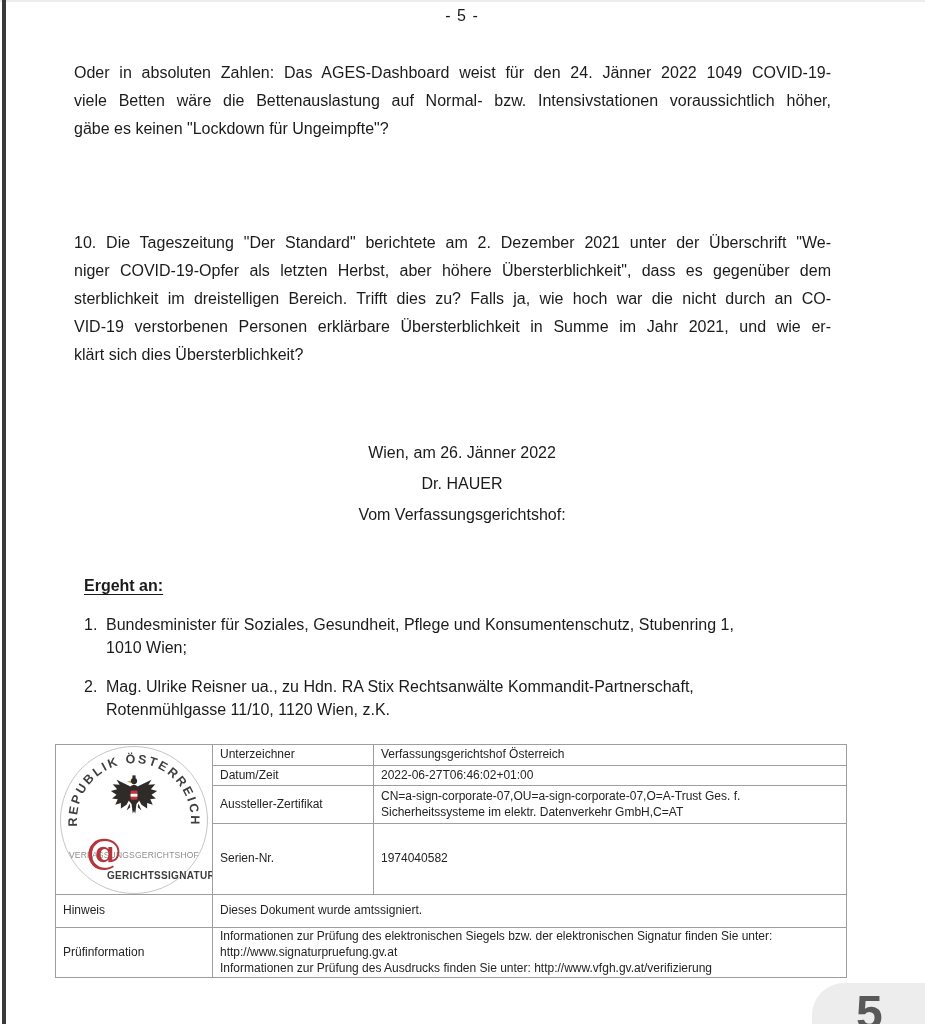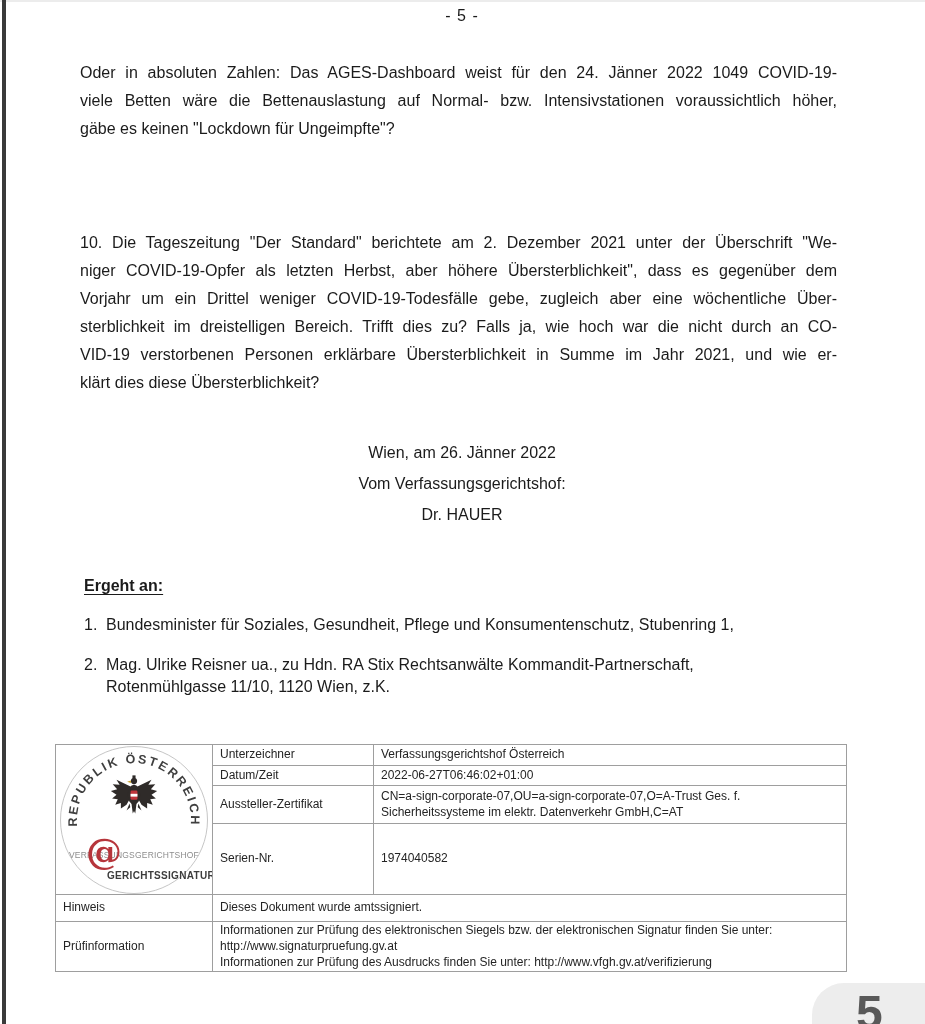--- a/index.html
+++ b/index.html
@@ -6,21 +6,21 @@
   body{width:925px;height:1024px;background:#ffffff;overflow:hidden;
        font-family:"Liberation Sans",sans-serif;color:#1b1b1b;}
   .page{position:relative;width:925px;height:1024px;overflow:hidden;background:#fff;}
 
   .scan-edge-left{position:absolute;left:2px;top:0;width:4px;height:1024px;background:#3a3a3a;}
   .scan-edge-top{position:absolute;left:0;top:0;width:925px;height:2px;background:#ececec;}
 
   .page-number-top{position:absolute;top:7px;left:84px;width:756px;text-align:center;
        font-size:16px;letter-spacing:1px;}
 
-  .para{position:absolute;left:80px;width:757px;font-size:16px;line-height:28px;}
+  .para{position:absolute;left:74px;width:757px;font-size:16px;line-height:28px;}
   #para1{top:59px;}
   #para10{top:229px;}
   .jline{text-align:justify;text-align-last:justify;height:28px;overflow:hidden;white-space:nowrap;}
   .lline{text-align:left;height:28px;overflow:hidden;white-space:nowrap;}
 
   .closing{position:absolute;top:437px;left:84px;width:756px;text-align:center;
        font-size:16px;line-height:31px;}
 
   .ergeht-heading{position:absolute;top:577px;left:84px;font-size:16px;font-weight:bold;
        text-decoration:underline;text-underline-offset:3px;}
@@ -64,39 +64,39 @@
 
   <div class="para" id="para1">
     <div class="jline">Oder in absoluten Zahlen: Das AGES-Dashboard weist für den 24. Jänner 2022 1049 COVID-19-</div>
     <div class="jline">viele Betten wäre die Bettenauslastung auf Normal- bzw. Intensivstationen voraussichtlich höher,</div>
     <div class="lline">gäbe es keinen "Lockdown für Ungeimpfte"?</div>
   </div>
 
   <div class="para" id="para10">
     <div class="jline">10. Die Tageszeitung "Der Standard" berichtete am 2. Dezember 2021 unter der Überschrift "We-</div>
     <div class="jline">niger COVID-19-Opfer als letzten Herbst, aber höhere Übersterblichkeit", dass es gegenüber dem</div>
-    <div class="jline">Vorjahr um ein Drittel weniger COVID-19-Todesfälle gebe, zugleich aber eine wöchentliche Über-</div>
     <div class="jline">sterblichkeit im dreistelligen Bereich. Trifft dies zu? Falls ja, wie hoch war die nicht durch an CO-</div>
     <div class="jline">VID-19 verstorbenen Personen erklärbare Übersterblichkeit in Summe im Jahr 2021, und wie er-</div>
-    <div class="lline">klärt dies diese Übersterblichkeit?</div>
+    <div class="lline">klärt sich dies Übersterblichkeit?</div>
   </div>
 
   <div class="closing">
     <div>Wien, am 26. Jänner 2022</div>
+    <div>Dr. HAUER</div>
     <div>Vom Verfassungsgerichtshof:</div>
-    <div>Dr. HAUER</div>
   </div>
 
   <div class="ergeht-heading">Ergeht an:</div>
 
   <div class="recipients">
     <div class="recipient">
       <div class="rec-num">1.</div>
       <div class="rec-lines">
         <div>Bundesminister für Soziales, Gesundheit, Pflege und Konsumentenschutz, Stubenring 1,</div>
+        <div>1010 Wien;</div>
       </div>
     </div>
     <div class="recipient">
       <div class="rec-num">2.</div>
       <div class="rec-lines">
         <div>Mag. Ulrike Reisner ua., zu Hdn. RA Stix Rechtsanwälte Kommandit-Partnerschaft,</div>
         <div>Rotenmühlgasse 11/10, 1120 Wien, z.K.</div>
       </div>
     </div>
   </div>
@@ -148,21 +148,21 @@
     </tr>
     <tr style="height:38px">
       <td>Aussteller-Zertifikat</td>
       <td class="preline">CN=a-sign-corporate-07,OU=a-sign-corporate-07,O=A-Trust Ges. f.
 Sicherheitssysteme im elektr. Datenverkehr GmbH,C=AT</td>
     </tr>
     <tr style="height:71px">
       <td>Serien-Nr.</td>
       <td>1974040582</td>
     </tr>
-    <tr style="height:27px">
+    <tr style="height:33px">
       <td>Hinweis</td>
       <td colspan="2">Dieses Dokument wurde amtssigniert.</td>
     </tr>
     <tr style="height:47px">
       <td>Prüfinformation</td>
       <td colspan="2" class="preline pruef-cell">Informationen zur Prüfung des elektronischen Siegels bzw. der elektronischen Signatur finden Sie unter:
 http://www.signaturpruefung.gv.at
 Informationen zur Prüfung des Ausdrucks finden Sie unter: http://www.vfgh.gv.at/verifizierung</td>
     </tr>
   </tbody>

